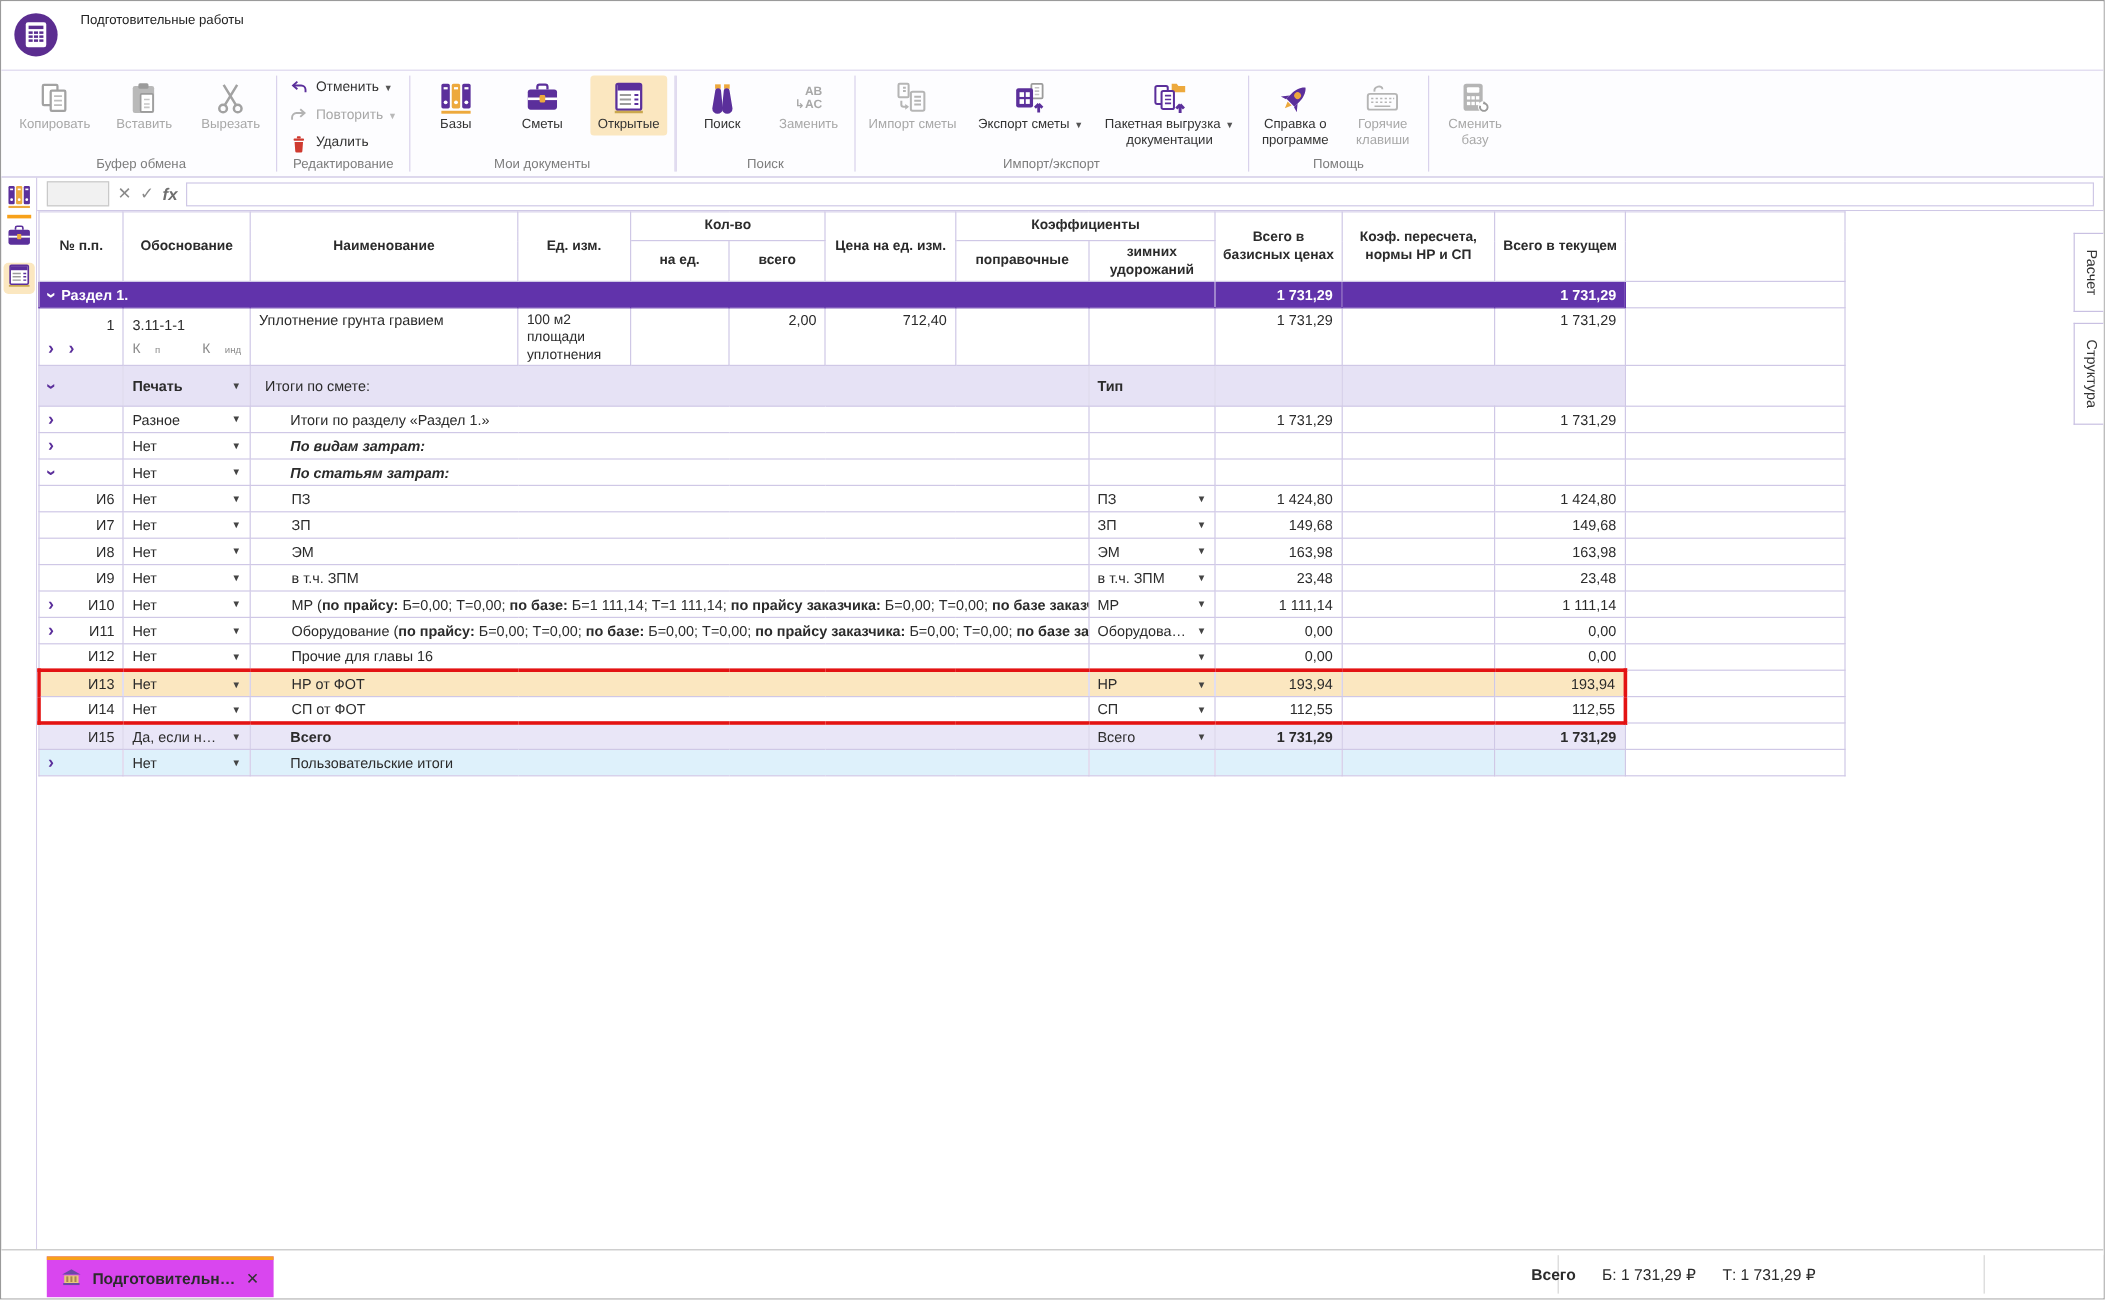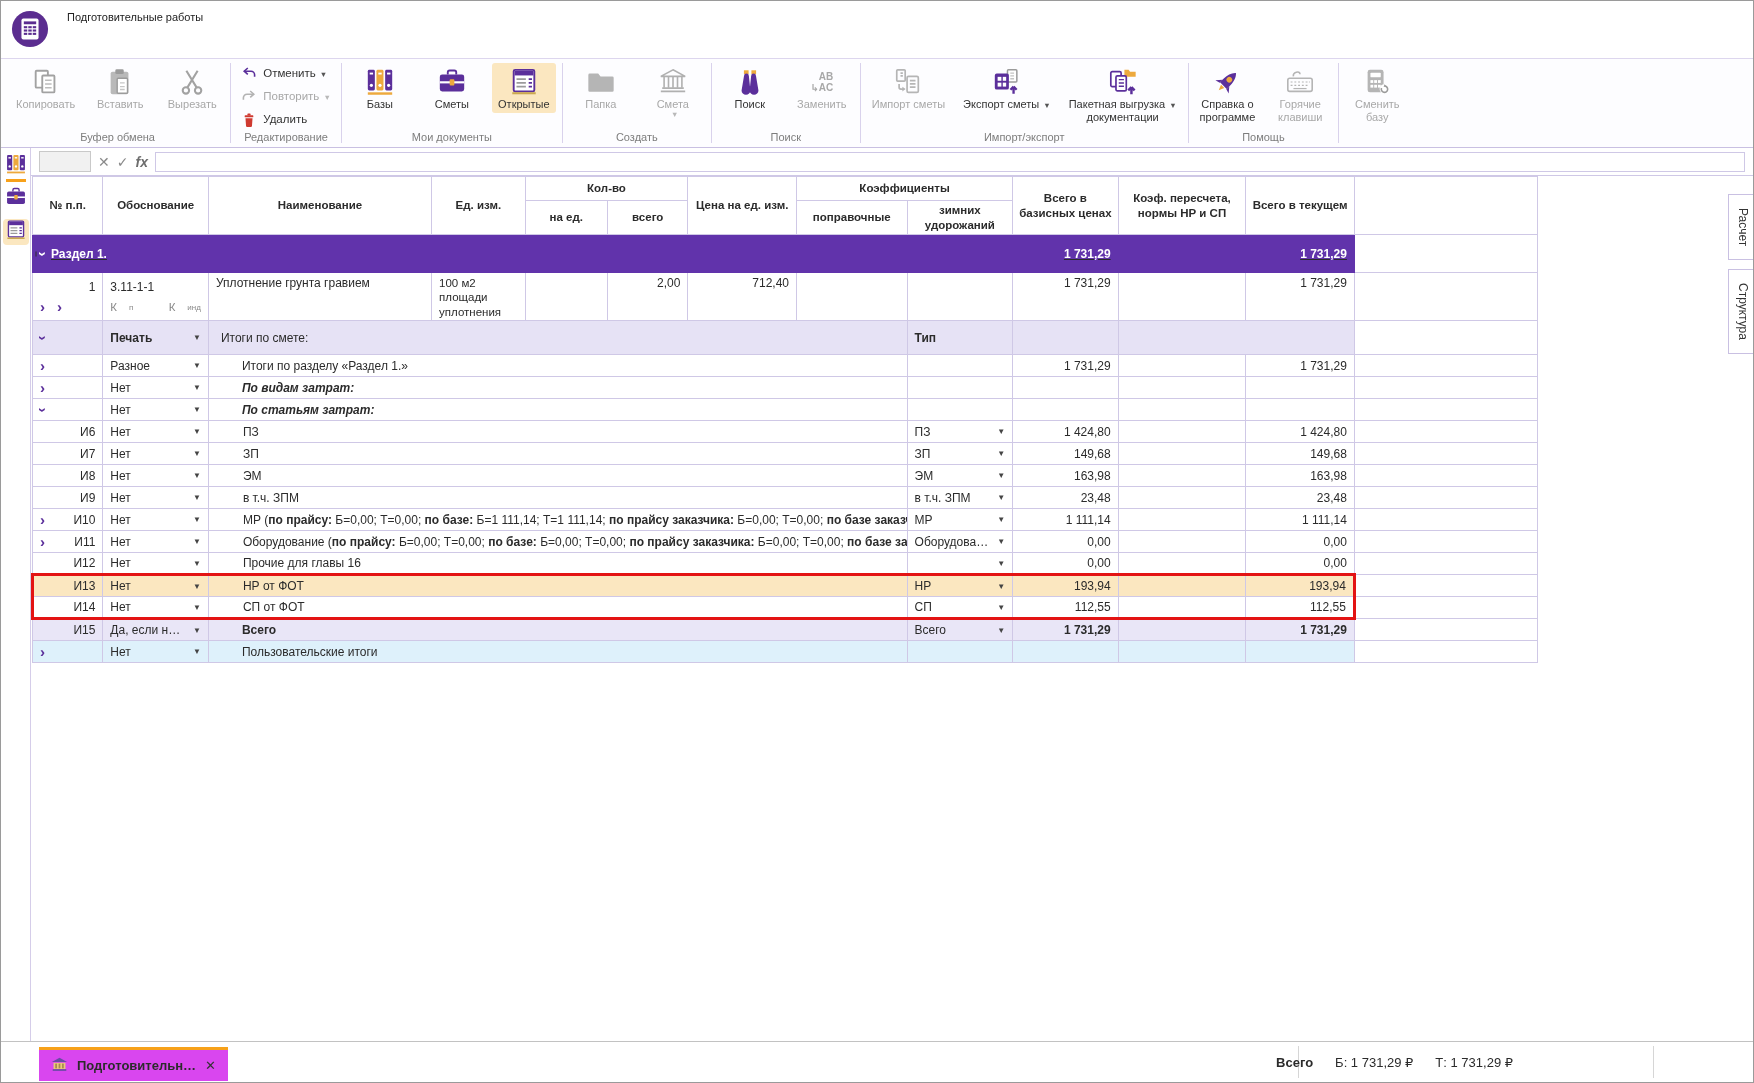--- a/index.html
+++ b/index.html
@@ -256,48 +256,20 @@
               </svg>
             </span>
             <div>
               <div>Открытые</div>
             </div>
           </div>
         </div>
         <div class="rlabel">Мои документы</div>
       </div>
       <div class="rsep"></div>
-      <div class="rgroup big">
-        <div class="rbuttons">
-          <div class="rbtn disabled">
-            <span class="icon">
-              <svg viewBox="0 0 32 32">
-                <path d="M4 7 h9 l2.5 3 H28 a1.5 1.5 0 0 1 1.5 1.5 V25 a1.5 1.5 0 0 1 -1.5 1.5 H4 A1.5 1.5 0 0 1 2.5 25 V8.5 A1.5 1.5 0 0 1 4 7 z" fill="#b5b5b5"></path>
-              </svg>
-            </span>
-            <div>
-              <div>Папка</div>
-            </div>
-          </div>
-          <div class="rbtn disabled">
-            <span class="icon">
-              <svg viewBox="0 0 32 32" fill="none" stroke="#b0b0b0" stroke-width="1.7">
-                <path d="M16 3 L29 10 H3 z"></path>
-                <path d="M6.5 10 v12 M11.2 10 v12 M16 10 v12 M20.8 10 v12 M25.5 10 v12"></path>
-                <path d="M4.5 22.5 h23 M3 26 h26"></path>
-              </svg>
-            </span>
-            <div>
-              <div>Смета</div>
-            </div>
-            <span class="arr">▼</span>
-          </div>
-        </div>
-        <div class="rlabel">Создать</div>
-      </div>
       <div class="rsep"></div>
       <div class="rgroup big">
         <div class="rbuttons">
           <div class="rbtn">
             <span class="icon">
               <svg viewBox="0 0 32 32">
                 <rect x="9.5" y="3.5" width="5" height="4" fill="#eda93d"></rect>
                 <rect x="17.5" y="3.5" width="5" height="4" fill="#eda93d"></rect>
                 <path d="M7 25 a4.7 4.7 0 1 0 9.4 0 L14.8 9.5 a2.6 2.6 0 0 0 -5.2 0 z" fill="#5b2f9b"></path>
                 <path d="M15.6 25 a4.7 4.7 0 1 0 9.4 0 L22.4 9.5 a2.6 2.6 0 0 0 -5.2 0 z" fill="#5b2f9b"></path>
@@ -519,21 +491,21 @@
                 <th rowspan="2" style="height: 24px;"></th>
               </tr>
               <tr>
                 <th style="height: 34px;">на ед.</th>
                 <th style="height: 34px;">всего</th>
                 <th style="height: 34px;">поправочные</th>
                 <th style="height: 34px;">зимних удорожаний</th>
               </tr>
             </thead>
             <tbody>
-              <tr class="sec" style="height: 38px; text-decoration: underline;">
+              <tr class="sec" style="height: 22px;">
                 <td colspan="9" class="">
                   <div class="flexcell">
                     <span class="chev down">›</span>
                     <span>Раздел 1.</span>
                   </div>
                 </td>
                 <td class="r">1 731,29</td>
                 <td colspan="2" class="r">1 731,29</td>
                 <td class="filler"></td>
               </tr>

